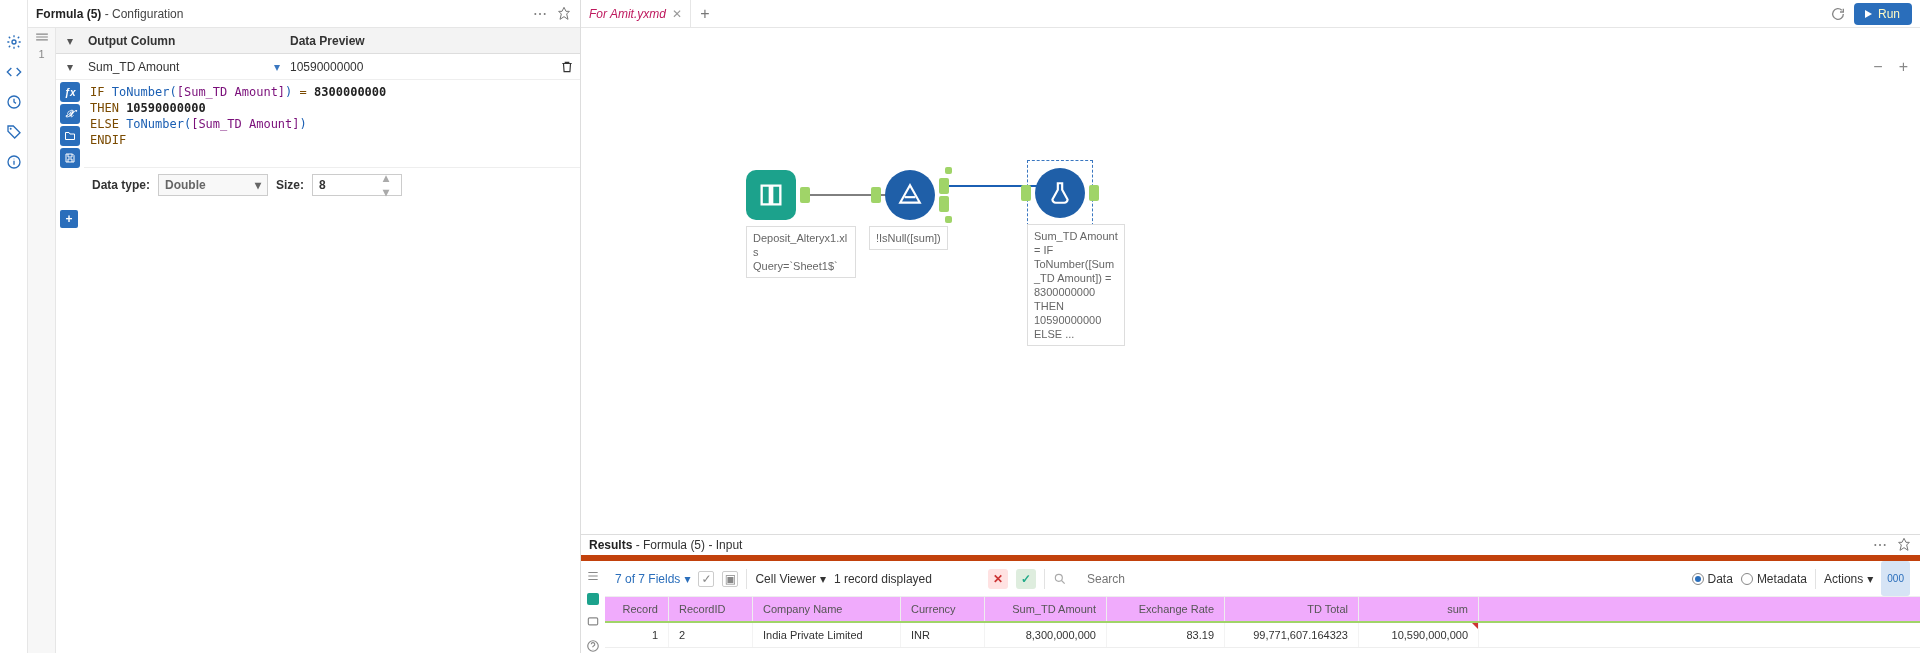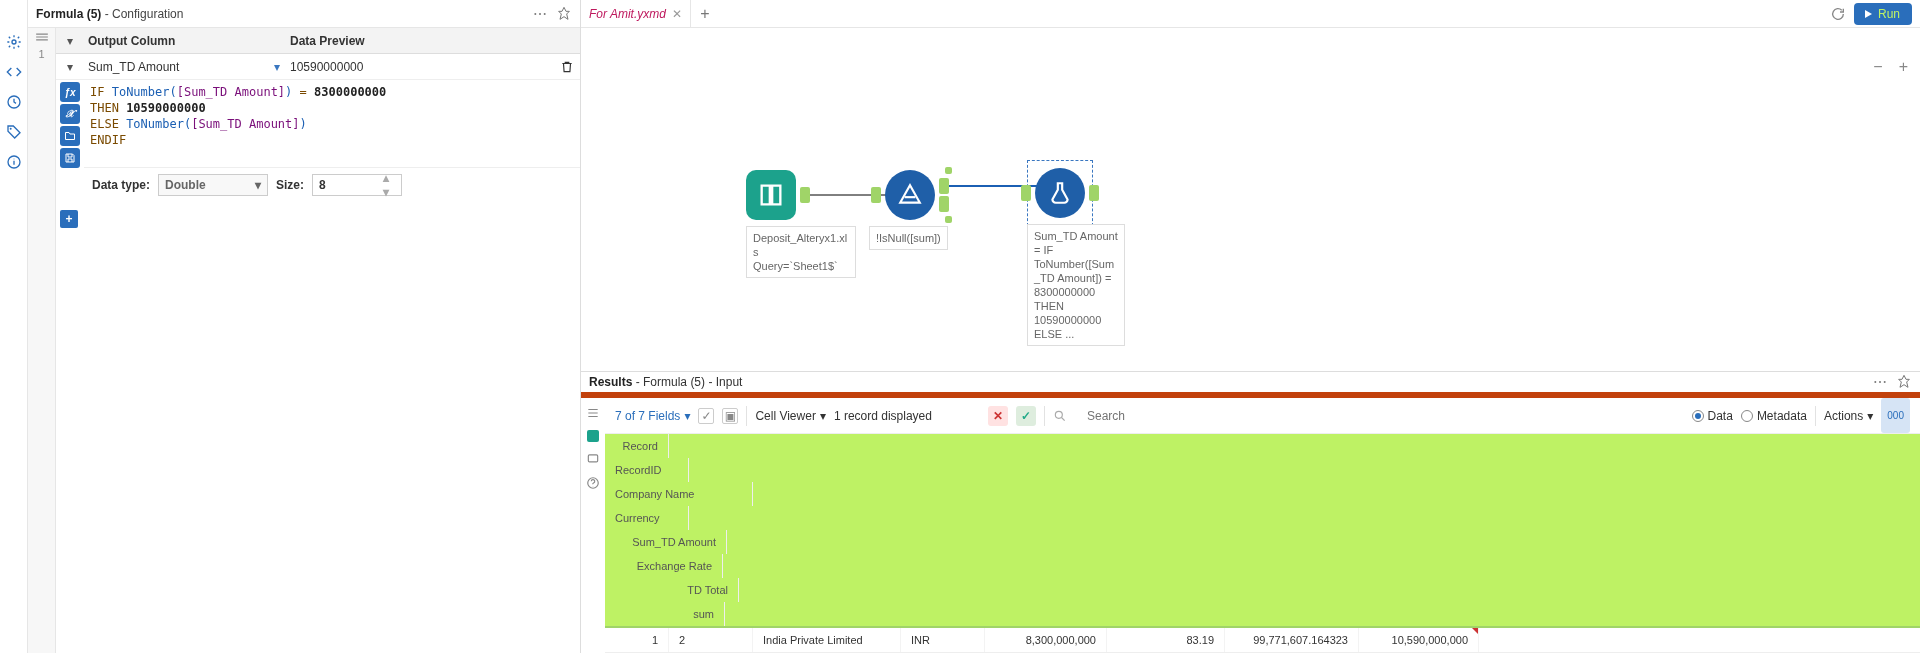--- a/index.html
+++ b/index.html
@@ -52,21 +52,21 @@
   .add-btn { width: 18px; height: 18px; background: #2a6ebb; color: #fff; display: flex; align-items: center; justify-content: center; cursor: pointer; font-weight: bold; border-radius: 2px; }
 
   
   .right-side { flex: 1; display: flex; flex-direction: column; }
   .canvas-header { height: 28px; display: flex; align-items: center; border-bottom: 1px solid #e6e6e6; }
   .tab { display: flex; align-items: center; padding: 0 8px; height: 100%; border-right: 1px solid #e6e6e6; gap: 6px; }
   .tab .tx { color: #be185d; font-style: italic; }
   .tab .close-x { color: #999; cursor: pointer; font-size: 12px; }
   .new-tab { width: 28px; text-align: center; color: #777; cursor: pointer; font-size: 16px; }
   .canvas-header .spacer { flex: 1; }
-  .run-btn { background: #2a6ebb; color: #bef264; height: 22px; border-radius: 4px; padding: 0 12px 0 8px; display: flex; align-items: center; gap: 4px; margin-right: 8px; cursor: pointer; }
+  .run-btn { background: #2a6ebb; color: #fef9c3; height: 22px; border-radius: 4px; padding: 0 12px 0 8px; display: flex; align-items: center; gap: 4px; margin-right: 8px; cursor: pointer; }
   .refresh-ico { width: 16px; height: 16px; color: #888; margin-right: 8px; cursor: pointer; }
 
   .canvas-split { flex: 1; display: flex; flex-direction: column; position: relative; }
   .canvas { flex: 1; position: relative; background: #fff; }
   .canvas .zoom-top { position: absolute; top: 30px; right: 12px; display: flex; gap: 16px; color: #888; font-size: 16px; }
 
   .node-box { position: absolute; }
   .node-icon-wrap { width: 50px; height: 50px; border-radius: 50%; display: flex; align-items: center; justify-content: center; position: relative; }
   .node-green { background: #1ca28c; }
   .node-blue { background: #1f5fa8; }
@@ -102,21 +102,21 @@
   .x-green { background: #deedde; color: #2a8; }
   .search-box { flex: 1; display: flex; align-items: flex-start; gap: 20px; color: #aaa; }
   .search-box input { border: none; outline: none; width: 200px; font-size: 12px; color: #333; }
   .radio { display: flex; align-items: center; gap: 4px; cursor: pointer; }
   .radio .r { width: 12px; height: 12px; border-radius: 50%; border: 1px solid #888; display: flex; align-items: center; justify-content: center; }
   .radio .r.on::after { content: ""; width: 6px; height: 6px; border-radius: 50%; background: #2a6ebb; }
   .actions-dd { display: flex; align-items: center; gap: 4px; cursor: pointer; }
   .badge000 { background: #d6e4f5; color: #2a6ebb; border-radius: 3px; padding: 12px 6px; font-size: 10px; cursor: pointer; }
 
   .result-table { flex: 1; }
-  .rt-head { display: flex; background: #bef264; border-bottom: 1px solid #e2e2e2; flex-direction: column; }
+  .rt-head { display: flex; background: #f0abfc; border-bottom: 1px solid #e2e2e2; }
   .rt-head .th { padding: 6px 10px; border-right: 1px solid #eee; color: #555; font-size: 11px; }
   .rt-row { display: flex; border-bottom: 1px solid #eee; }
   .rt-row .td { padding: 6px 10px; border-right: 1px solid #f3f3f3; font-size: 11px; }
   .w-rec { width: 64px; text-align: right; }
   .w-rid { width: 84px; }
   .w-comp { width: 148px; }
   .w-cur { width: 84px; }
   .w-sum { width: 122px; text-align: right; }
   .w-exch { width: 118px; text-align: right; }
   .w-tdt { width: 134px; text-align: right; }

